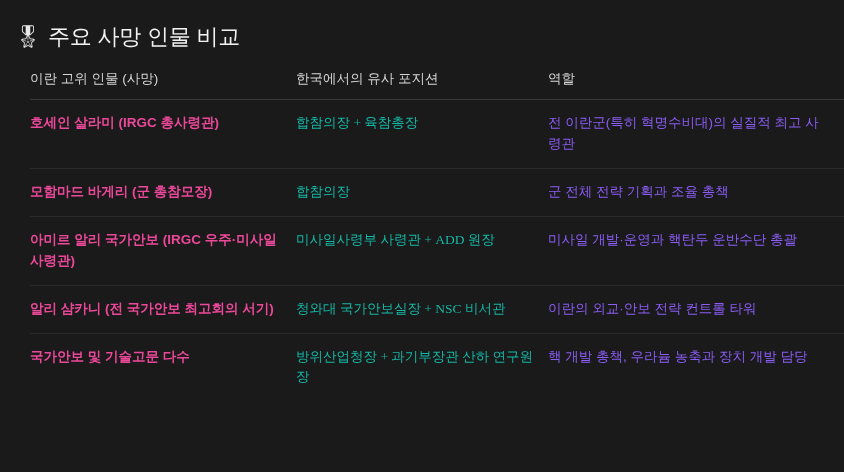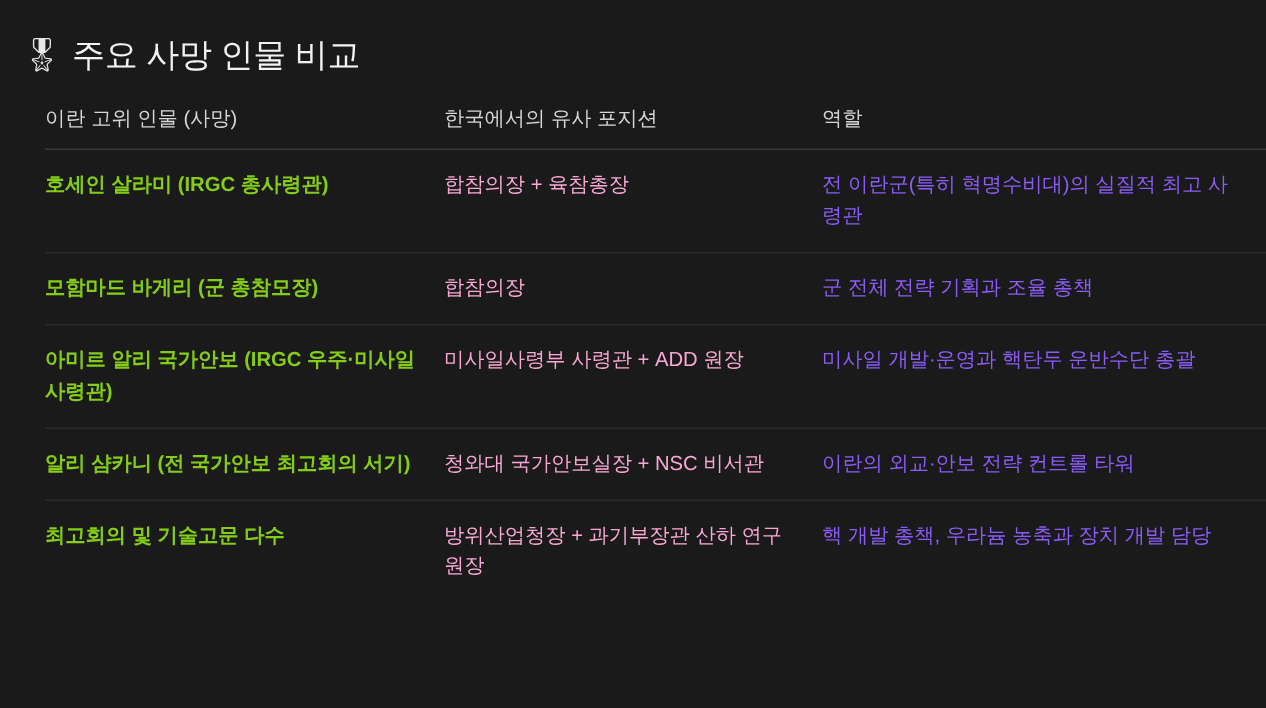--- a/index.html
+++ b/index.html
@@ -64,24 +64,25 @@
     padding: 13px 14px 13px 0;
     vertical-align: top;
     border-bottom: 1px solid #2a2a2a;
     color: #cfcfcf;
   }
   table.cmp tbody tr:last-child td {
     border-bottom: none;
   }
   table.cmp td.name {
     font-weight: bold;
-    color: #84cc16;
+    color: #ec4899;
   }
   table.cmp td.mid {
-    color: #f9a8d4;
+    color: #14b8a6;
+    font-family: Liberation Serif, serif;
   }
   table.cmp td.role {
     color: #8b5cf6;
   }
 </style>
 </head>
 <body>
 
 <div class="page">
 
@@ -118,20 +119,20 @@
         <td class="name">아미르 알리 국가안보 (IRGC 우주·미사일 사령관)</td>
         <td class="mid">미사일사령부 사령관 + ADD 원장</td>
         <td class="role">미사일 개발·운영과 핵탄두 운반수단 총괄</td>
       </tr>
       <tr>
         <td class="name">알리 샴카니 (전 국가안보 최고회의 서기)</td>
         <td class="mid">청와대 국가안보실장 + NSC 비서관</td>
         <td class="role">이란의 외교·안보 전략 컨트롤 타워</td>
       </tr>
       <tr>
-        <td class="name">최고회의 및 기술고문 다수</td>
+        <td class="name">국가안보 및 기술고문 다수</td>
         <td class="mid">방위산업청장 + 과기부장관 산하 연구원장</td>
         <td class="role">핵 개발 총책, 우라늄 농축과 장치 개발 담당</td>
       </tr>
     </tbody>
   </table>
 
 </div>
 
 </body></html>

